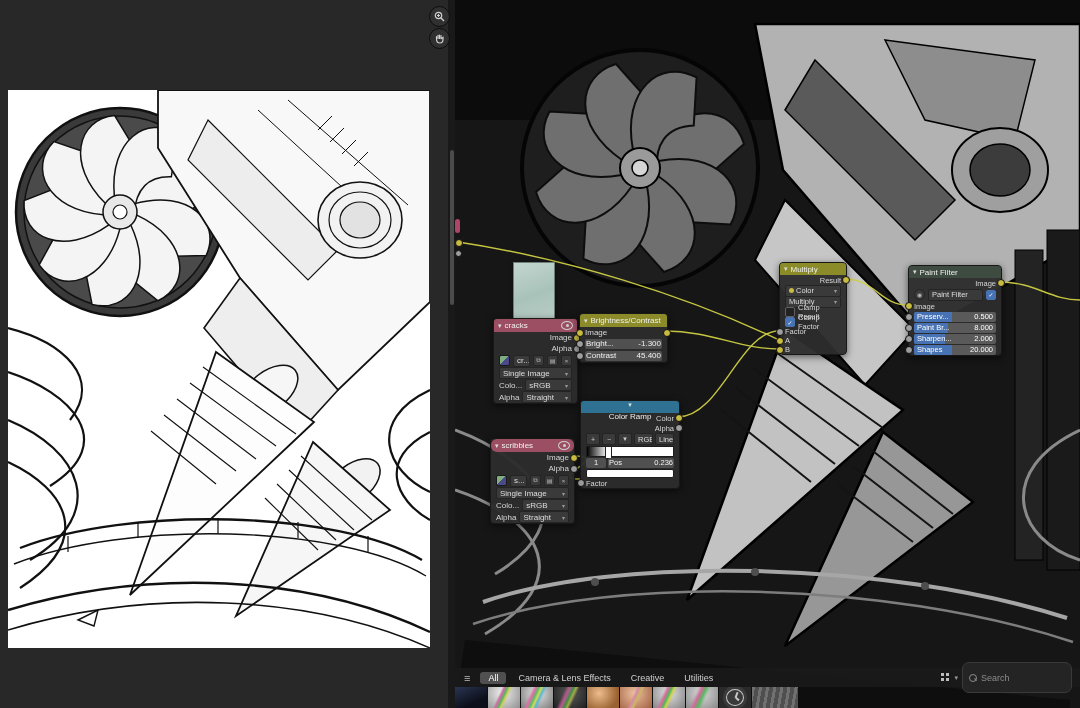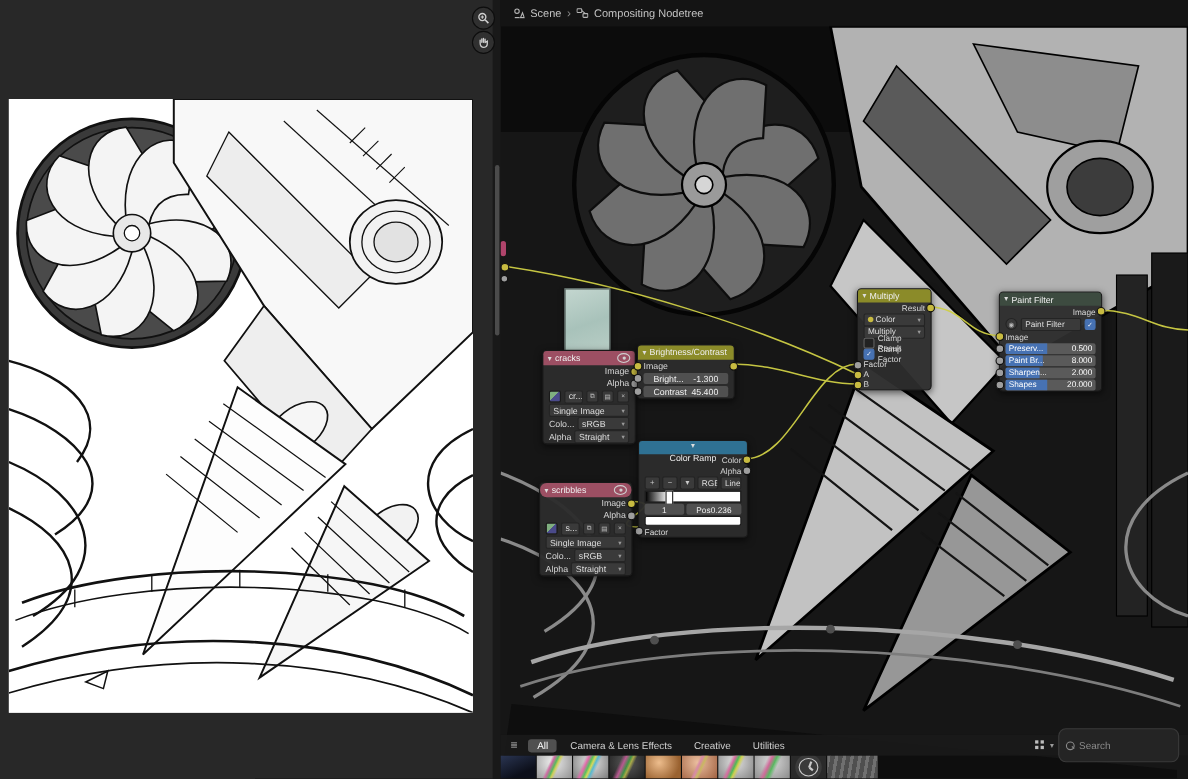--- a/index.html
+++ b/index.html
@@ -37,22 +37,22 @@
   .nhead .car{font-size:7px;color:#ddd;}
   .nrow{position:relative;height:11px;display:flex;align-items:center;padding:0 5px;gap:3px;}
   .nrow.out{justify-content:flex-end;margin-left:16px;}
   .sock{position:absolute;width:6px;height:6px;border-radius:50%;border:1px solid #0e0e0e;top:50%;margin-top:-4px;}
   .sock.l{left:-4px;}.sock.r{right:-4px;}
   .sy{background:#c8bb41;}.sg{background:#9e9e9e;}
   .dd{flex:1;min-width:0;background:#3a3a3a;border:1px solid #242424;border-radius:2px;height:10px;
       display:flex;align-items:center;padding:0 3px;color:#dedede;white-space:nowrap;overflow:hidden;}
   .dd::after{content:"▾";margin-left:auto;font-size:6px;color:#9a9a9a;padding-left:2px;}
   .dd.nocar::after{content:"";}
-  .vfield{flex:1;background:#505050;border-radius:2px;height:10px;display:flex;align-items:center;
-          justify-content:space-between;padding:0 9px;color:#f2f2f2;white-space:nowrap;}
+  .vfield{flex:1;background:#505050;border-radius:2px;height:10px;display:flex;align-items:flex-start;
+          justify-content:space-between;padding:0 1px;color:#f2f2f2;white-space:nowrap;}
   .slider{position:relative;flex:1;height:10px;background:#5a5a5a;border-radius:2px;overflow:hidden;
           display:flex;align-items:center;justify-content:space-between;padding:0 3px;color:#fff;white-space:nowrap;}
   .slider .fill{position:absolute;left:0;top:0;bottom:0;background:#4772b3;}
   .slider b{position:relative;font-weight:normal;}
   .cbx{width:8px;height:8px;border:1px solid #606060;border-radius:2px;background:#222;
        display:inline-flex;align-items:center;justify-content:center;font-size:6px;color:#fff;flex:none;}
   .cbx.checked{background:#4772b3;border-color:#4772b3;}
   .sbtn{width:12px;height:10px;background:#3a3a3a;border:1px solid #242424;border-radius:2px;
         display:flex;align-items:center;justify-content:center;color:#ccc;font-size:7px;flex:none;}
   .eye{width:10px;height:7px;border:1px solid #cfcfcf;border-radius:50%;position:relative;margin-left:auto;flex:none;}
@@ -224,35 +224,20 @@
       <path d="M10,640 L615,700 L615,708 L0,708 Z" fill="#0e0e0e"></path>
       <path d="M28,602 C160,556 430,560 612,618" stroke="#a6a6a6" stroke-width="4" fill="none"></path>
       <path d="M18,624 C160,576 430,580 618,642" stroke="#7d7d7d" stroke-width="2.5" fill="none"></path>
       <g fill="#4e4e4e">
           <circle cx="140" cy="582" r="4"></circle>
           <circle cx="300" cy="572" r="4"></circle>
           <circle cx="470" cy="586" r="4"></circle>
         </g>
     </svg>
 
-    <div class="ed-header">
-      <svg width="10" height="10" viewBox="0 0 10 10">
-        <circle cx="3" cy="3.2" r="2" fill="none" stroke="#b5b5b5" stroke-width="1"></circle>
-        <path d="M6.2,9 L8,4.6 L9.6,9 Z" fill="none" stroke="#b5b5b5" stroke-width="1"></path>
-        <path d="M1,9 L5.4,9" stroke="#b5b5b5" stroke-width="1"></path>
-      </svg>
-      <span>Scene</span>
-      <span class="crumb-sep">›</span>
-      <svg width="11" height="10" viewBox="0 0 11 10">
-        <rect x="0.5" y="1" width="4.4" height="3.4" rx="0.8" fill="none" stroke="#b5b5b5" stroke-width="1"></rect>
-        <rect x="6" y="5.4" width="4.4" height="3.4" rx="0.8" fill="none" stroke="#b5b5b5" stroke-width="1"></rect>
-        <path d="M4.9,2.7 L8.2,5.4" stroke="#b5b5b5" stroke-width="1"></path>
-      </svg>
-      <span>Compositing Nodetree</span>
-    </div>
 
     <svg class="links-layer" width="625" height="708" viewBox="0 0 625 708">
       <g fill="none" stroke="#cfcf45" stroke-width="1.4" opacity="0.95">
         <path d="M3,242 C110,258 230,295 324,340"></path>
         <path d="M121,336 C123,336 122,331 124,331"></path>
         <path d="M211,331 C255,331 285,349 324,349"></path>
         <path d="M223,417 C265,417 285,331 324,331"></path>
         <path d="M118,456 C158,456 90,479 125,479"></path>
         <path d="M390,279 C420,279 425,305 453,305"></path>
         <path d="M545,282 C580,282 595,300 625,300"></path>

